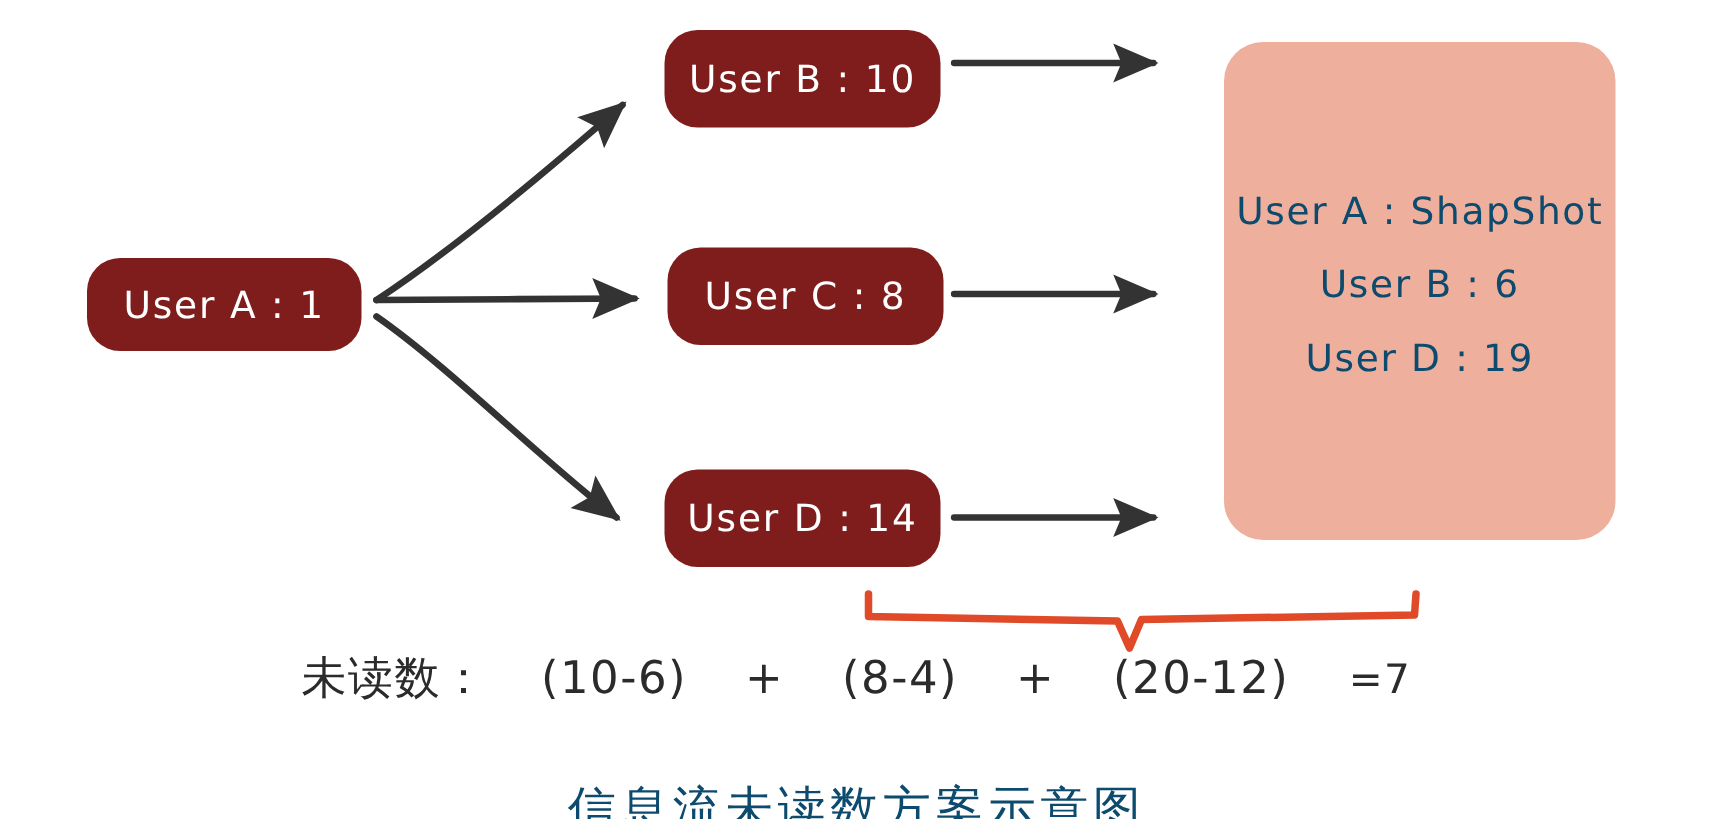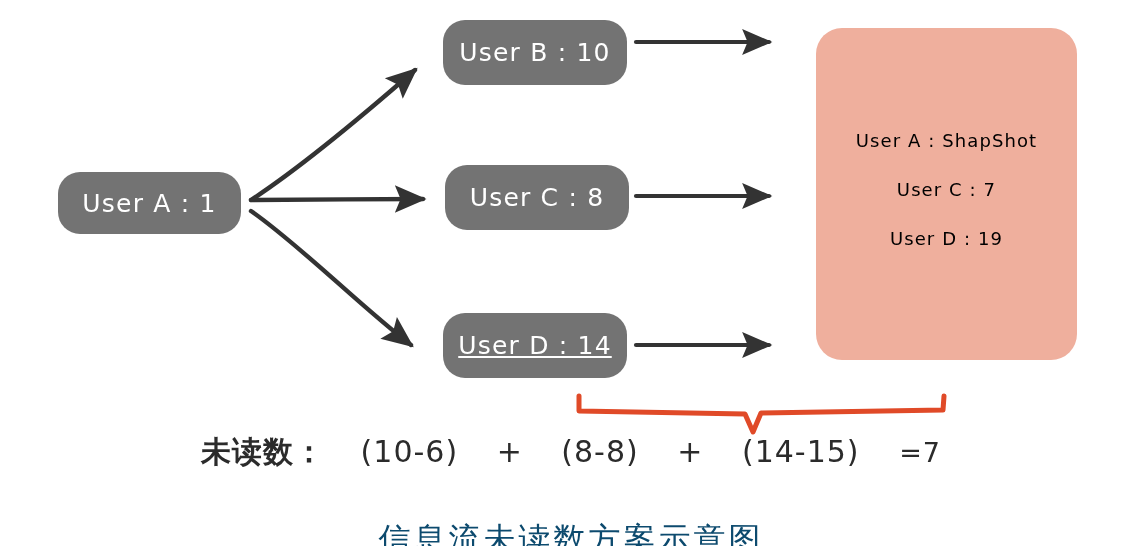--- a/index.html
+++ b/index.html
@@ -20,59 +20,59 @@
     position: absolute;
     left: 0; top: 0;
     width: 1142px;
     height: 546px;
   }
 
   
   .node {
     position: absolute;
     box-sizing: border-box;
-    background: #737373;
+    background: #7f1d1d;
     border-radius: 22px;
     display: flex;
     align-items: center;
     justify-content: center;
     color: #ffffff;
     font-family: "DejaVu Sans", sans-serif;
     font-size: 25px;
     letter-spacing: 1.2px;
     white-space: nowrap;
   }
 
   #node-user-a { left: 58px;  top: 172px; width: 183px; height: 62px; }
   #node-user-b { left: 443px; top: 20px;  width: 184px; height: 65px; }
   #node-user-c { left: 445px; top: 165px; width: 184px; height: 65px; }
-  #node-user-d { left: 443px; top: 313px; width: 184px; height: 65px; text-decoration: underline; }
+  #node-user-d { left: 443px; top: 313px; width: 184px; height: 65px; }
 
   
   #snapshot-panel {
     position: absolute;
     left: 816px;
     top: 28px;
     width: 261px;
     height: 332px;
     background: #EFAF9D;
     border-radius: 26px;
     box-sizing: border-box;
     padding: 0;
   }
   #snapshot-list {
     position: absolute;
     left: 0;
     top: 88px;
     width: 100%;
   }
   .snapshot-line {
-    color: #000000;
+    color: #0c4a6e;
     font-family: "DejaVu Sans", sans-serif;
-    font-size: 18px;
+    font-size: 25px;
     letter-spacing: 1.1px;
     line-height: 49px;
     white-space: nowrap;
     text-align: center;
   }
   .snapshot-line.head {
     text-align: center;
     padding-left: 0;
   }
 
@@ -82,21 +82,21 @@
     left: 0;
     top: 432px;
     width: 1142px;
     text-align: center;
     color: #2b2b2b;
     font-family: "DejaVu Sans", sans-serif;
     font-size: 30px;
     letter-spacing: 1px;
     white-space: nowrap;
   }
-  #formula-row .lbl { margin-right: 6px; font-weight: bold; }
+  #formula-row .lbl { margin-right: 6px; }
   #formula-row .grp { margin: 0 19px; }
   #formula-row .op  { margin: 0 9px; }
   #formula-row .res { font-size: 27px; margin-left: 10px; }
 
   
   #caption {
     position: absolute;
     left: 0;
     top: 518px;
     width: 1142px;
@@ -145,28 +145,28 @@
   <span>User C : 8</span>
 </div>
 
 <div class="node" id="node-user-d">
   <span>User D : 14</span>
 </div>
 
 <div id="snapshot-panel">
   <div id="snapshot-list">
     <div class="snapshot-line head">User A : ShapShot</div>
-    <div class="snapshot-line">User C : 7</div>
+    <div class="snapshot-line">User B : 6</div>
     <div class="snapshot-line">User D : 19</div>
   </div>
 </div>
 
 <div id="formula-row">
   <span class="lbl">未读数：</span>
   <span class="grp">(10-6)</span>
   <span class="op">+</span>
-  <span class="grp">(8-8)</span>
+  <span class="grp">(8-4)</span>
   <span class="op">+</span>
-  <span class="grp">(14-15)</span>
+  <span class="grp">(20-12)</span>
   <span class="res">=7</span>
 </div>
 
 <div id="caption">信息流未读数方案示意图</div>
 
 </body></html>

